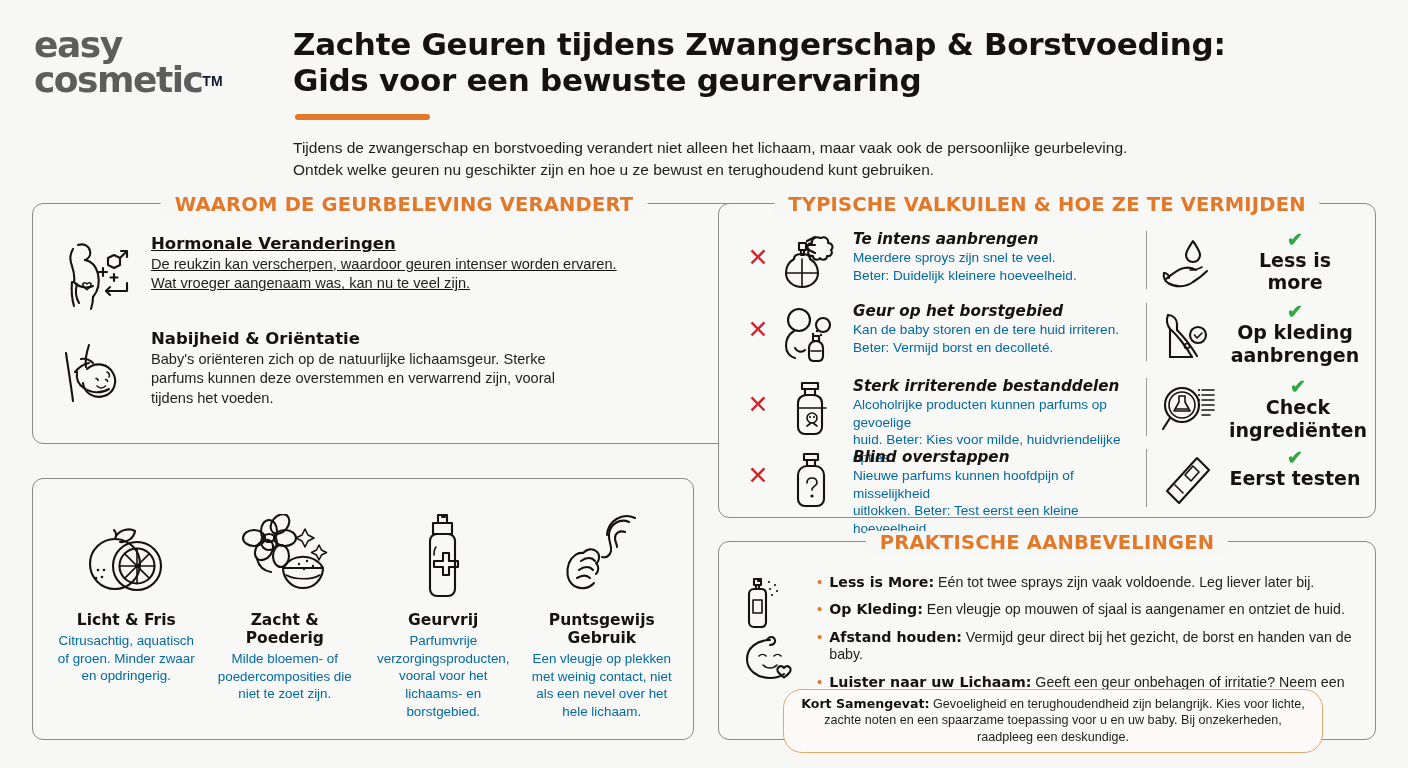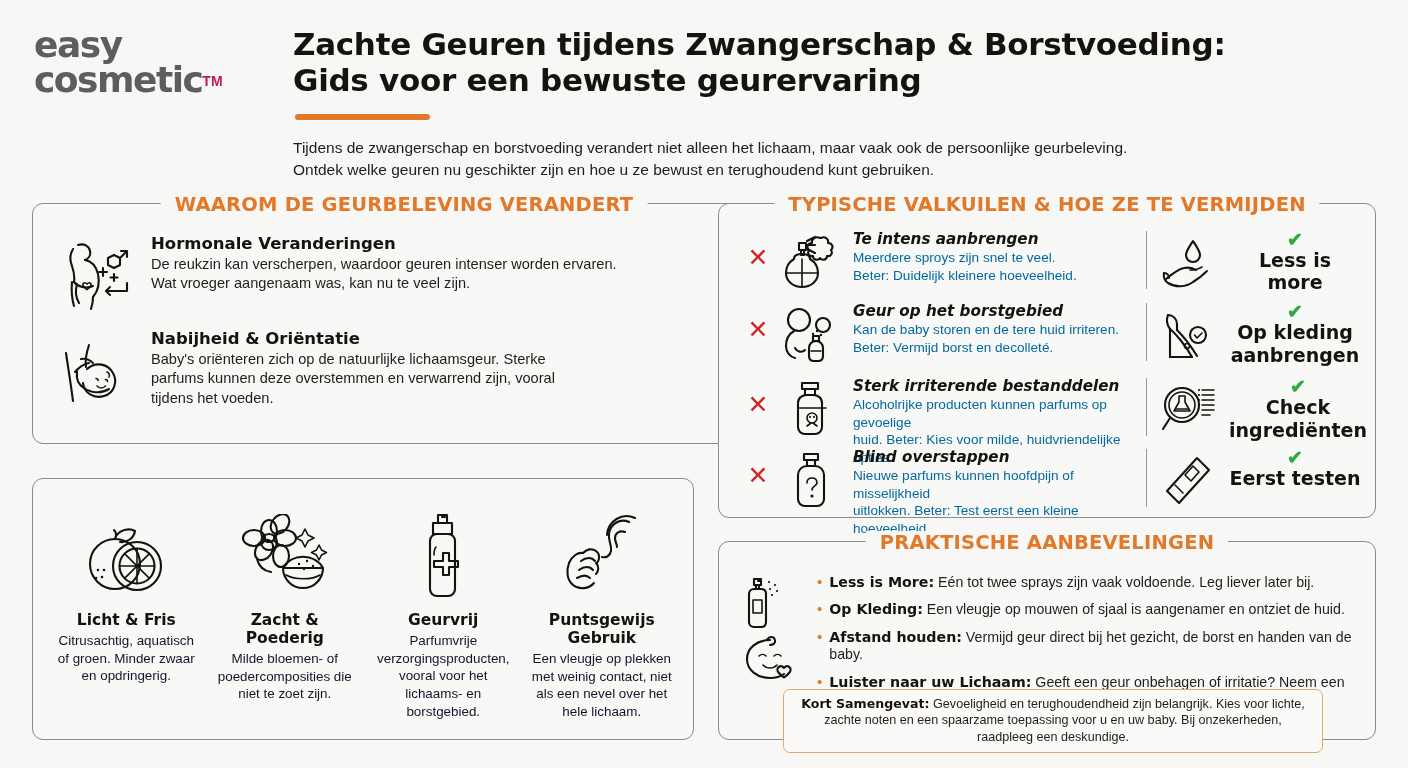--- a/index.html
+++ b/index.html
@@ -17,21 +17,21 @@
   .logo { position: absolute; left: 34px; top: 28px; width: 240px; }
   .logo-l1, .logo-l2 {
     font-family: "DejaVu Sans", sans-serif;
     font-weight: 700; color: #5d5d5d; letter-spacing: -1.5px;
     line-height: 0.96;
   }
   .logo-l1 { font-size: 36px; }
   .logo-l2 { font-size: 36px; position: relative; display: inline-block; }
   .logo-tm {
     font-size: 14px; vertical-align: super; letter-spacing: 0;
-    font-weight: 700; color: #be185d;
+    font-weight: 700; color: #0f172a;
   }
 
   .head-txt { position: absolute; left: 293px; top: 26px; width: 1080px; }
   .title {
     font-family: "DejaVu Sans", sans-serif;
     font-size: 31px; font-weight: 700; color: #15120f;
     line-height: 1.17; letter-spacing: -0.3px;
   }
   .title-rule {
     width: 135px; height: 6px; background: #e2792a;
@@ -81,21 +81,21 @@
   }
   .scent-cell { display: flex; flex-direction: column; align-items: center; padding: 0 6px; }
   .scent-ico { height: 96px; display: flex; align-items: center; justify-content: center; }
   .scent-h {
     font-family: "DejaVu Sans", sans-serif;
     font-size: 15.5px; font-weight: 700; color: #16130f;
     margin-top: 6px; text-align: center;
   }
   .scent-p {
     font-size: 13.4px; line-height: 1.32; text-align: center;
-    color: #0f172a; margin-top: 3px;
+    color: #0369a1; margin-top: 3px;
   }
 
   
   .pit-row {
     position: absolute; left: 16px; width: 626px; height: 68px;
     display: flex; align-items: flex-start;
   }
   .pit-x {
     width: 46px; flex: 0 0 46px; text-align: center;
     color: #d0252b; font-size: 25px; font-weight: 700; line-height: 1;
@@ -122,21 +122,21 @@
 
   
   .tips-icons { position: absolute; left: 18px; top: 34px; width: 76px; }
   .tips-list { position: absolute; left: 98px; top: 32px; width: 540px; }
   .tip-li { display: flex; align-items: baseline; gap: 7px; margin-bottom: 9.5px; }
   .tip-dot { color: #e2792a; font-size: 15px; line-height: 1; }
   .tip-txt { font-size: 14.2px; line-height: 1.25; color: #201e1b; }
   .tip-txt b { font-family: "DejaVu Sans", sans-serif; font-weight: 700; color: #16130f; }
   .summary {
     position: absolute; left: 64px; top: 147px; width: 540px;
-    border: 1.3px solid #e2a96d; border-radius: 7px;
+    border: 1.3px solid #e2a96d; border-radius: 19px;
     background: #fbfaf8; padding: 6px 12px 7px;
     font-size: 12.6px; line-height: 1.3; text-align: center; color: #201e1b;
   }
   .summary b { font-family: "DejaVu Sans", sans-serif; font-weight: 700; color: #16130f; }
 
   svg { display: block; }
   .ln { fill: none; stroke: #15120f; stroke-width: 2.1; stroke-linecap: round; stroke-linejoin: round; }
   .ln-t { fill: none; stroke: #15120f; stroke-width: 1.6; stroke-linecap: round; stroke-linejoin: round; }
   .fl { fill: #15120f; }
 </style>
@@ -157,21 +157,21 @@
         <div>Gids voor een bewuste geurervaring</div>
       </div>
       <div class="title-rule"></div>
       <div class="subtitle">Tijdens de zwangerschap en borstvoeding verandert niet alleen het lichaam, maar vaak ook de persoonlijke geurbeleving. Ontdek welke geuren nu geschikter zijn en hoe u ze bewust en terughoudend kunt gebruiken.</div>
     </div>
   </div>
 
   <div class="panel" id="panel-why">
     <div class="panel-title">WAAROM DE GEURBELEVING VERANDERT</div>
 
-    <div class="why-row" style="left:16px; top:30px; width:626px;">
+    <div class="why-row" style="left:16px; top:30px; width:626px;text-decoration:underline;">
       <div class="why-ico">
         <svg width="82" height="76" viewBox="0 0 82 76">
           <path class="ln" d="M27 9c6-2 11 1 12 6 1 5-2 8-5 9"></path>
           <path class="ln" d="M22 13c-3 5-3 12-1 17 2 6 3 10 2 16"></path>
           <path class="ln" d="M34 24c6 1 11 6 13 14 2 9 0 17-5 23"></path>
           <path class="ln" d="M23 46c4 5 12 7 19 4"></path>
           <path class="ln" d="M21 46c-1 10 0 17 2 24"></path>
           <path class="ln" d="M42 61c0 6-1 9-2 12"></path>
           <path class="ln" d="M26 48c-2 7-1 14 2 19"></path>
           <path class="ln-t" d="M36 48c2.4-2.6 5.6-.4 3.2 2.6-1 1.3-2.4 2.4-3.2 3-0.9-.6-2.3-1.7-3.3-3-2.4-3 .9-5.2 3.3-2.6z"></path>

